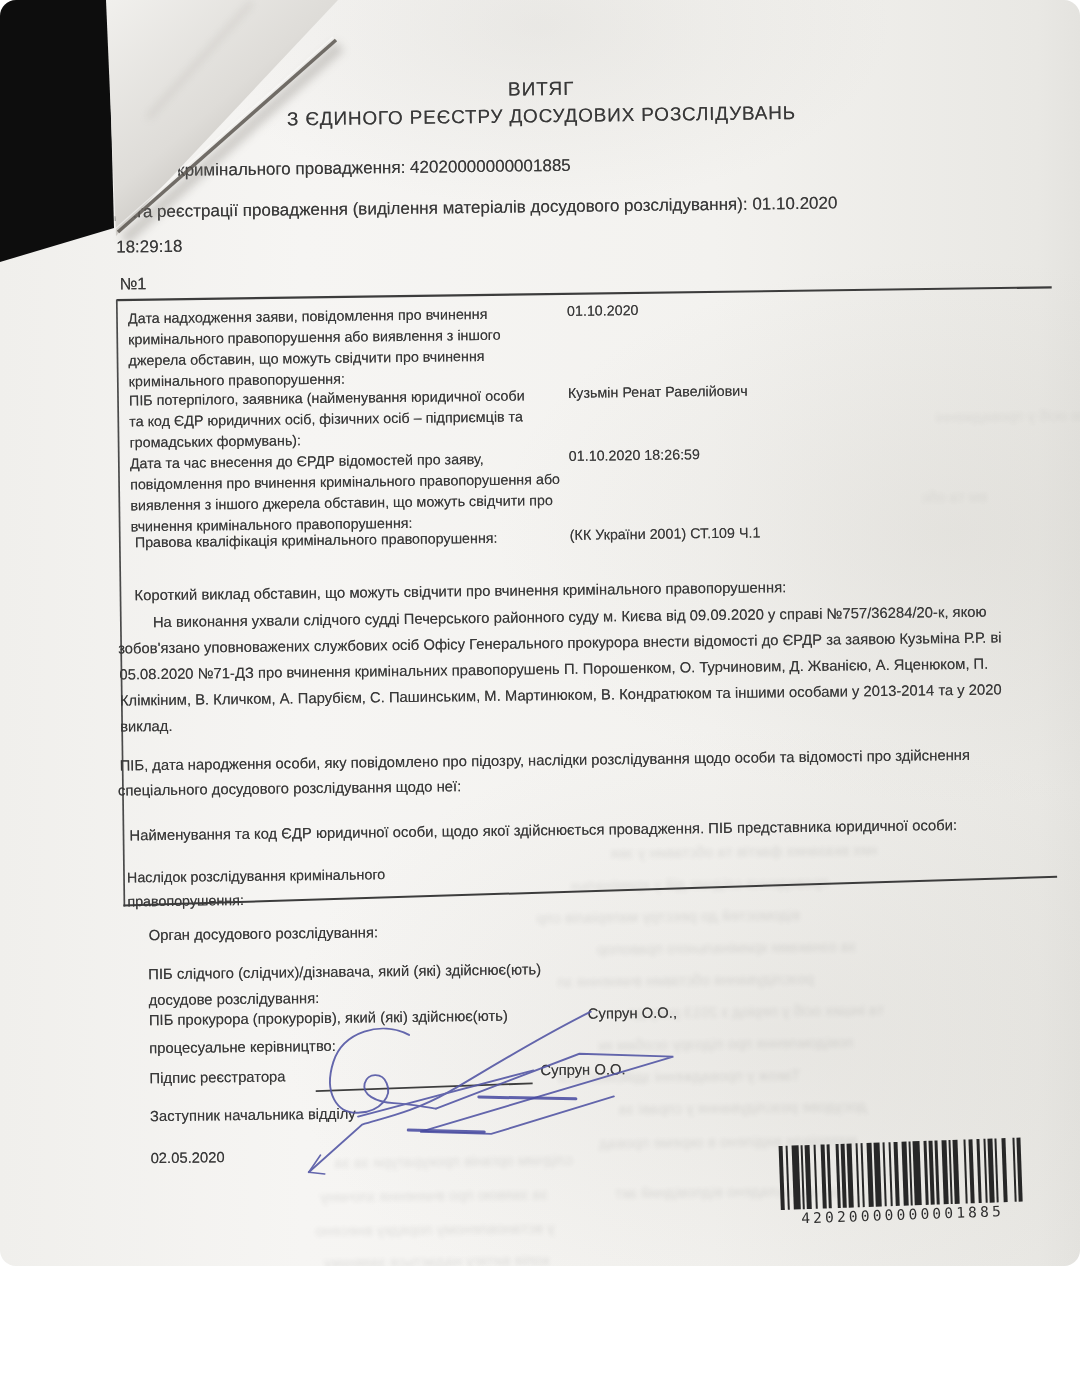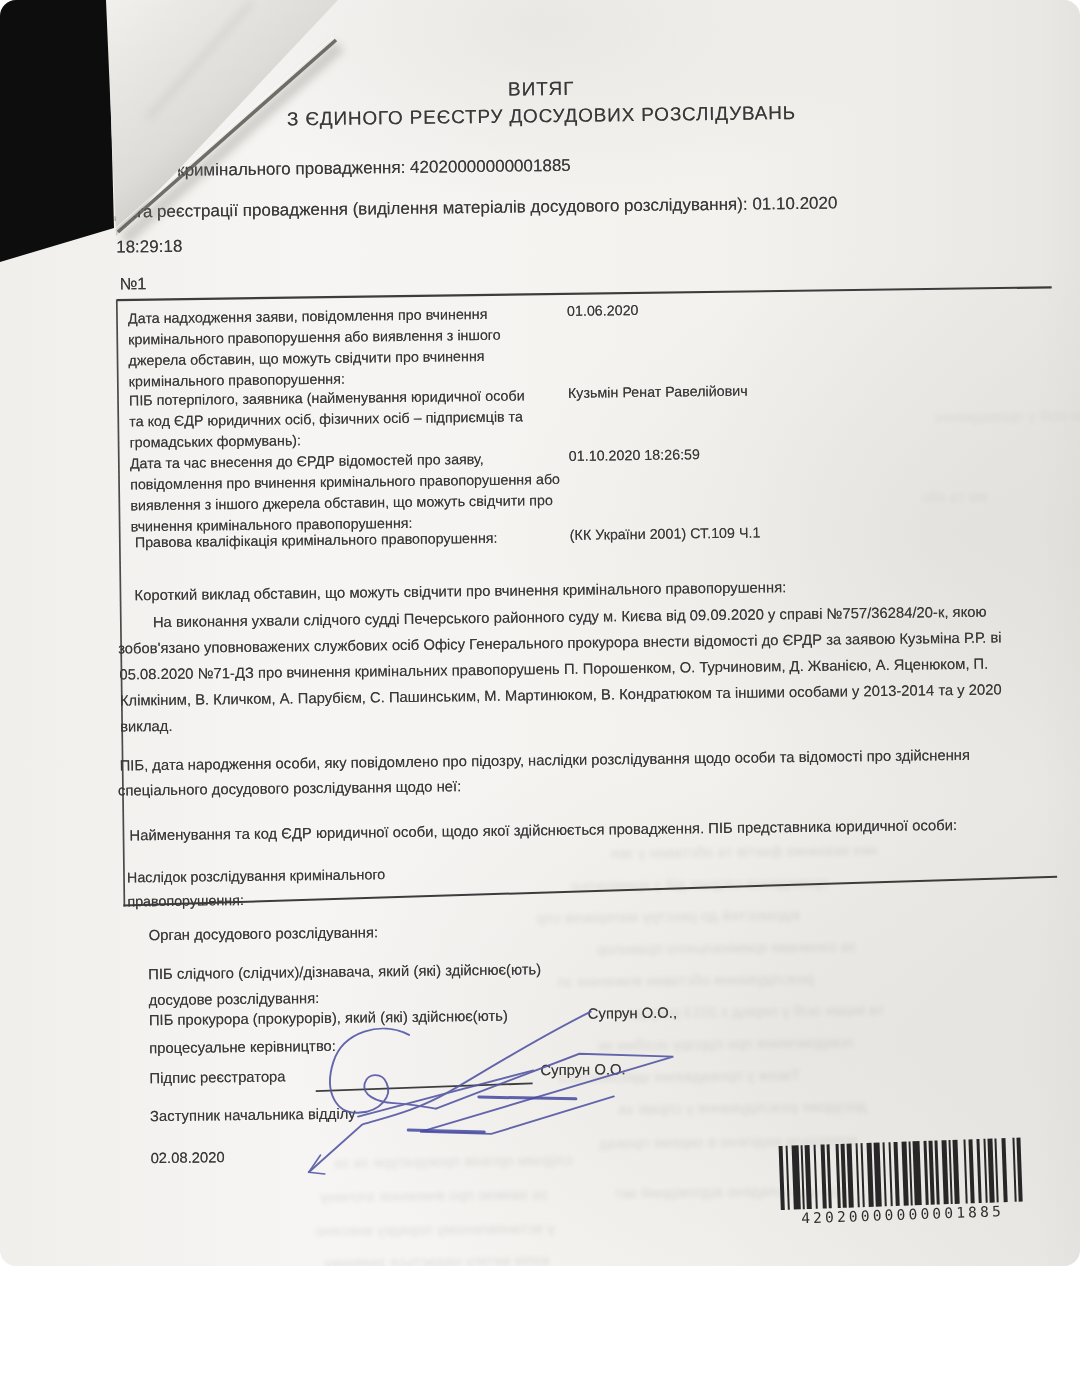--- a/index.html
+++ b/index.html
@@ -77,21 +77,21 @@
     <div class="t" style="left:113px;top:231px;font-size:17px;margin-top:8px;">18:29:18</div>
 
     <div class="t" style="left:116px;top:276px;font-size:16.5px;">№1</div>
 
     <div class="t lbl" style="left:124px;top:310px;">
       <div>Дата надходження заяви, повідомлення про вчинення</div>
       <div>кримінального правопорушення або виявлення з іншого</div>
       <div>джерела обставин, що можуть свідчити про вчинення</div>
       <div>кримінального правопорушення:</div>
     </div>
-    <div class="t val" style="left:563px;top:310px;">01.06.2020</div>
+    <div class="t val" style="left:563px;top:310px;">01.10.2020</div>
 
     <div class="t lbl" style="left:124px;top:392px;">
       <div>ПІБ потерпілого, заявника (найменування юридичної особи</div>
       <div>та код ЄДР юридичних осіб, фізичних осіб – підприємців та</div>
       <div>громадських формувань):</div>
     </div>
     <div class="t val" style="left:563px;top:392px;">Кузьмін Ренат Равелійович</div>
 
     <div class="t lbl" style="left:124px;top:455px;">
       <div>Дата та час внесення до ЄРДР відомостей про заяву,</div>
@@ -128,21 +128,21 @@
 
     <div class="t body15" style="left:136px;top:1014px;">ПІБ прокурора (прокурорів), який (які) здійснює(ють)</div>
     <div class="t body15" style="left:136px;top:1042px;">процесуальне керівництво:</div>
     <div class="t body15" style="left:575px;top:1013px;">Супрун О.О.,</div>
 
     <div class="t body15" style="left:136px;top:1072px;">Підпис реєстратора</div>
     <div class="t body15" style="left:527px;top:1069px;">Супрун О.О.</div>
 
     <div class="t body15" style="left:136px;top:1110px;">Заступник начальника відділу</div>
 
-    <div class="t body15" style="left:136px;top:1152px;">02.08.2020</div>
+    <div class="t body15" style="left:136px;top:1152px;">02.05.2020</div>
 
     <svg width="1080" height="1397" viewBox="0 0 1080 1397">
 
       <line x1="302" y1="1095" x2="519" y2="1090" stroke="#3e3e3e" stroke-width="1.8"></line>
       <g stroke="#5457a5" stroke-width="1.9" fill="none" opacity=".9" stroke-linecap="round">
 
         <path d="M 578 1019 C 520 1047, 470 1078, 436 1097 C 400 1117, 372 1122, 348 1129 L 294 1176"></path>
         <path d="M 294 1176 L 306 1159" stroke-width="1.6"></path>
         <path d="M 294 1176 L 310 1178" stroke-width="1.6"></path>
 

